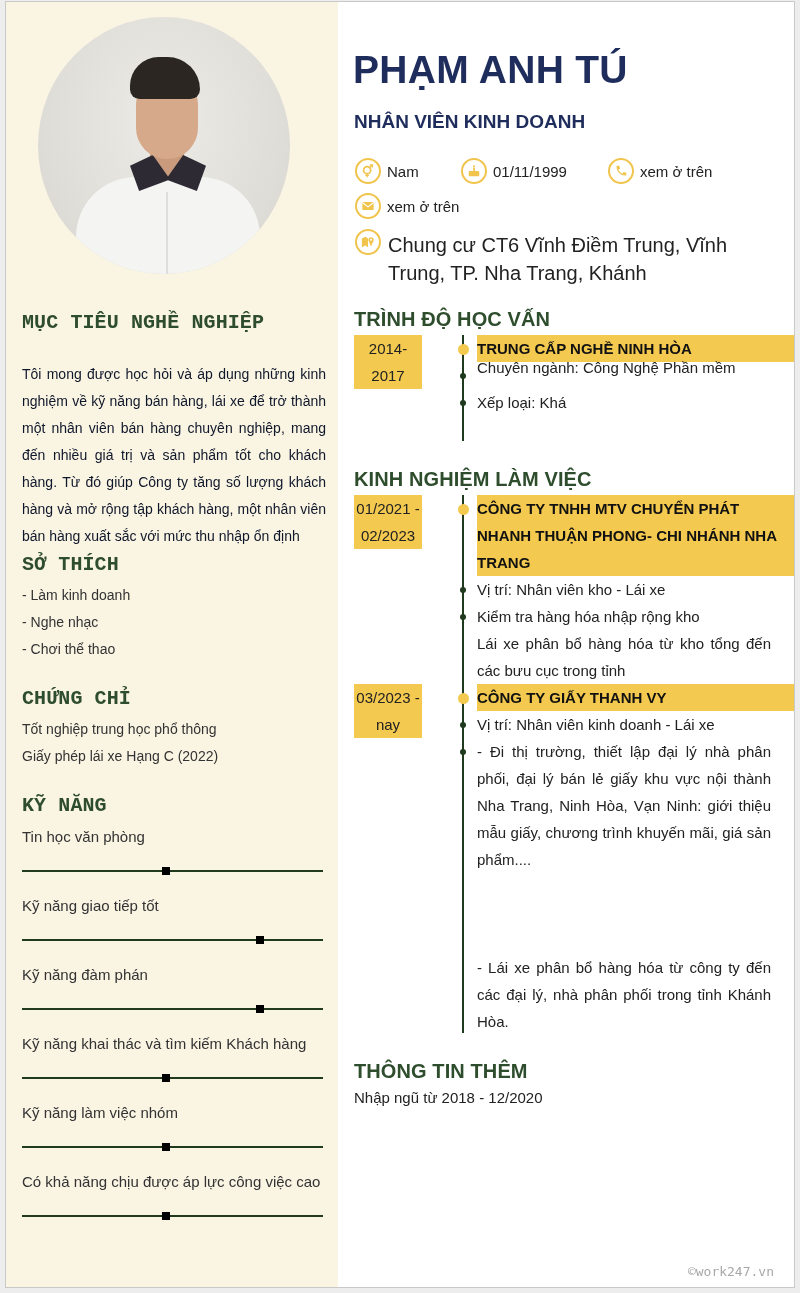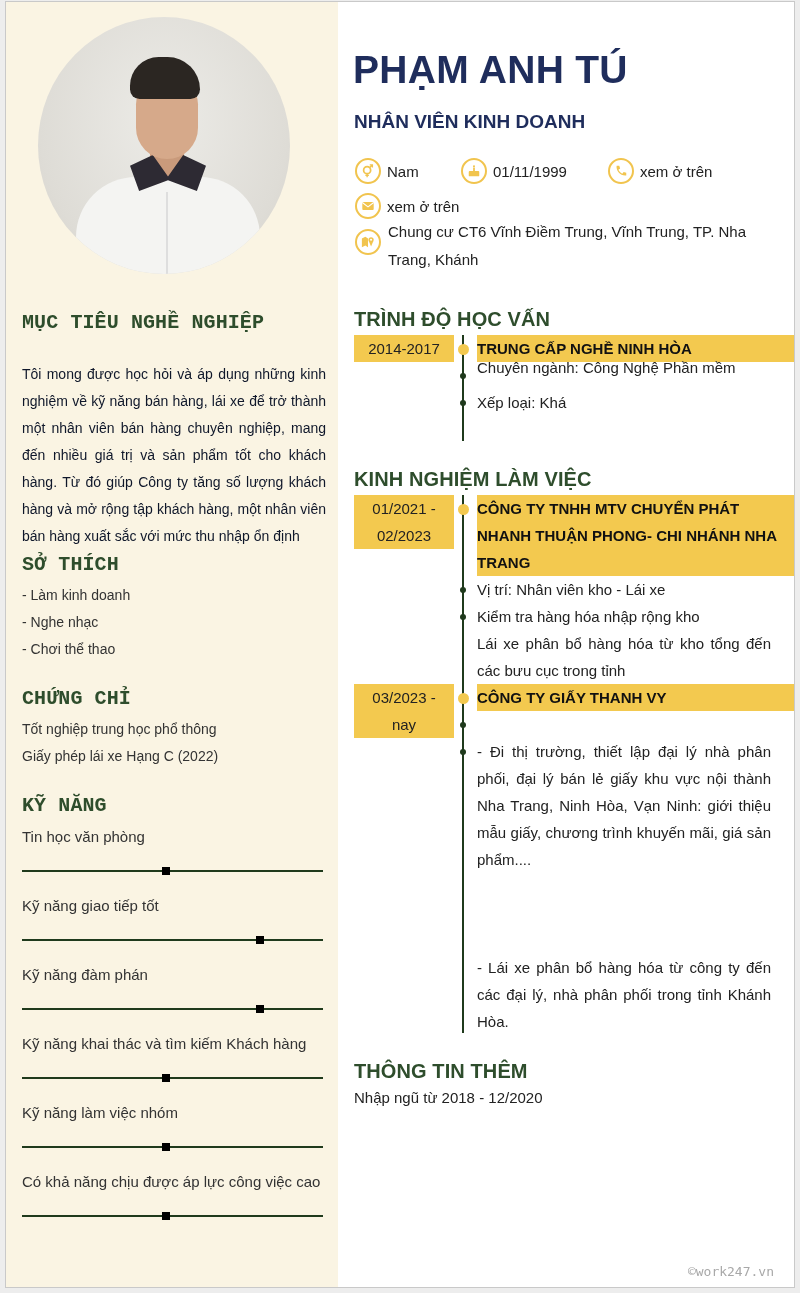--- a/index.html
+++ b/index.html
@@ -43,25 +43,25 @@
   .right { position: absolute; left: 332px; top: 0; width: 458px; height: 100%; }
   .name { position: absolute; left: 15px; top: 46px; font-size: 39px; font-weight: bold; color: #1f2d5c; letter-spacing: 0.3px; }
   .job  { position: absolute; left: 16px; top: 109px; font-size: 19px; font-weight: bold; color: #1f2d5c; }
 
   .info { position: absolute; display: flex; align-items: center; font-size: 15px; color: #222; }
   .info-icon {
     width: 26px; height: 26px; border: 2px solid #f1c44e; border-radius: 50%;
     display: flex; align-items: center; justify-content: center; margin-right: 6px; flex: none;
   }
   .info-icon svg { width: 14px; height: 14px; }
-  .addr { position: absolute; left: 50px; top: 216px; width: 400px; font-size: 15px; line-height: 28px; color: #222; }
+  .addr { position: absolute; left: 50px; top: 229px; width: 400px; font-size: 20px; line-height: 28px; color: #222; }
 
   .right .section-title { left: 16px; }
   .date-box {
-    position: absolute; left: 16px; width: 100px; background: #f3c94f; text-align: center;
+    position: absolute; left: 16px; width: 68px; background: #f3c94f; text-align: center;
     font-size: 15px; color: #222; line-height: 27px;
   }
   .tl-line { position: absolute; left: 124px; width: 2px; background: #1f3a1c; }
   .tl-dot { position: absolute; left: 120px; width: 11px; height: 11px; border-radius: 50%; background: #f3c94f; }
   .tl-bullet { position: absolute; left: 122px; width: 6px; height: 6px; border-radius: 50%; background: #1f3a1c; }
   .entry-title {
     position: absolute; left: 139px; width: 346px; background: #f3c94f;
     font-size: 15px; font-weight: bold; color: #111; line-height: 27px; padding-left: 0;
   }
   .entry-line { position: absolute; left: 139px; width: 294px; font-size: 15px; color: #222; line-height: 27px; text-align: justify; }
@@ -208,20 +208,21 @@
 
     <div class="date-box" style="top:682px">
       <div>03/2023 -</div>
       <div>nay</div>
     </div>
     <div class="tl-dot" style="top:691px"></div>
     <div class="entry-title" style="top:682px">
       <div>CÔNG TY GIẤY THANH VY</div>
     </div>
     <div class="tl-bullet" style="top:720px"></div>
+    <div class="entry-line" style="top:709px">Vị trí:  Nhân viên kinh doanh - Lái xe</div>
     <div class="tl-bullet" style="top:747px"></div>
     <div class="entry-line" style="top:736px">- Đi thị trường, thiết lập đại lý nhà phân phối, đại lý bán lẻ giấy khu vực nội thành Nha Trang, Ninh Hòa, Vạn Ninh: giới thiệu mẫu giấy, chương trình khuyến mãi, giá sản phẩm....</div>
     <div class="entry-line" style="top:952px">- Lái xe phân bổ hàng hóa từ công ty đến các đại lý, nhà phân phối trong tỉnh Khánh Hòa.</div>
 
     <div class="section-title" style="top:1058px">THÔNG TIN THÊM</div>
     <div class="extra">Nhập ngũ từ 2018 -  12/2020</div>
 
     <div class="watermark">©work247.vn</div>
   </div>
 </div>

